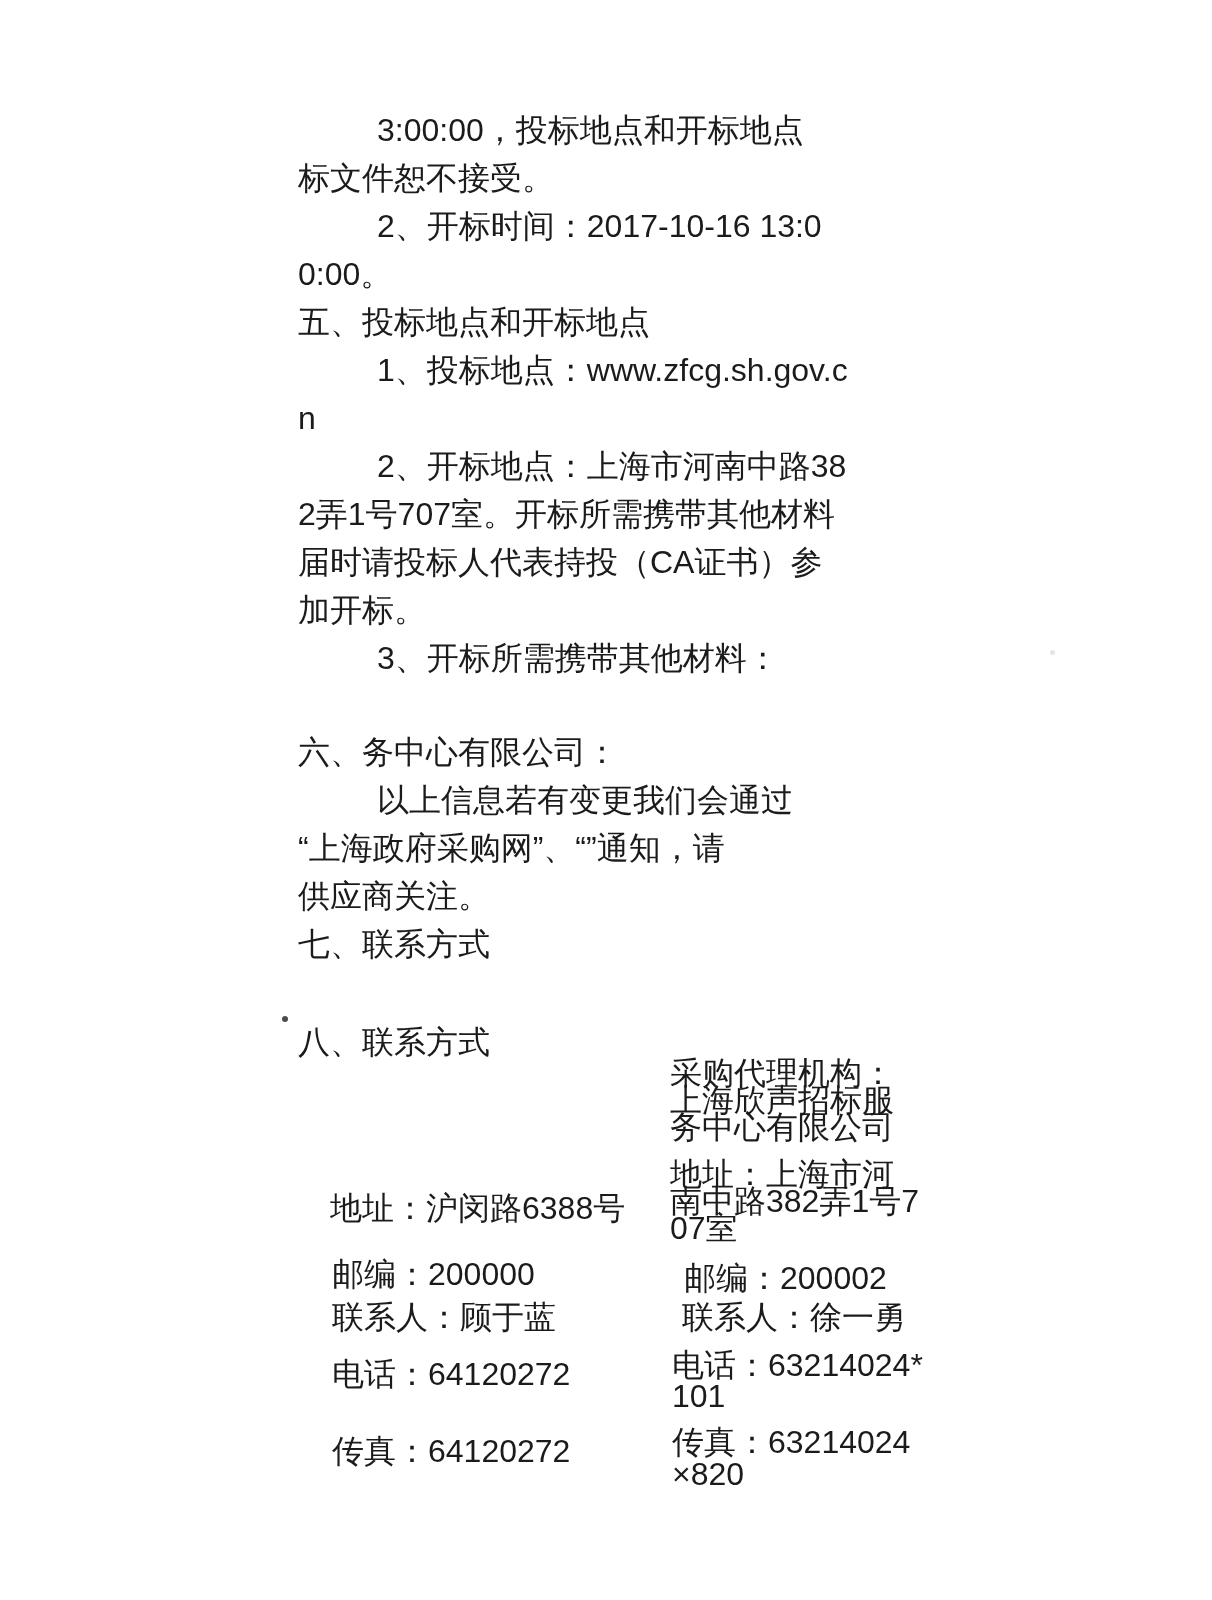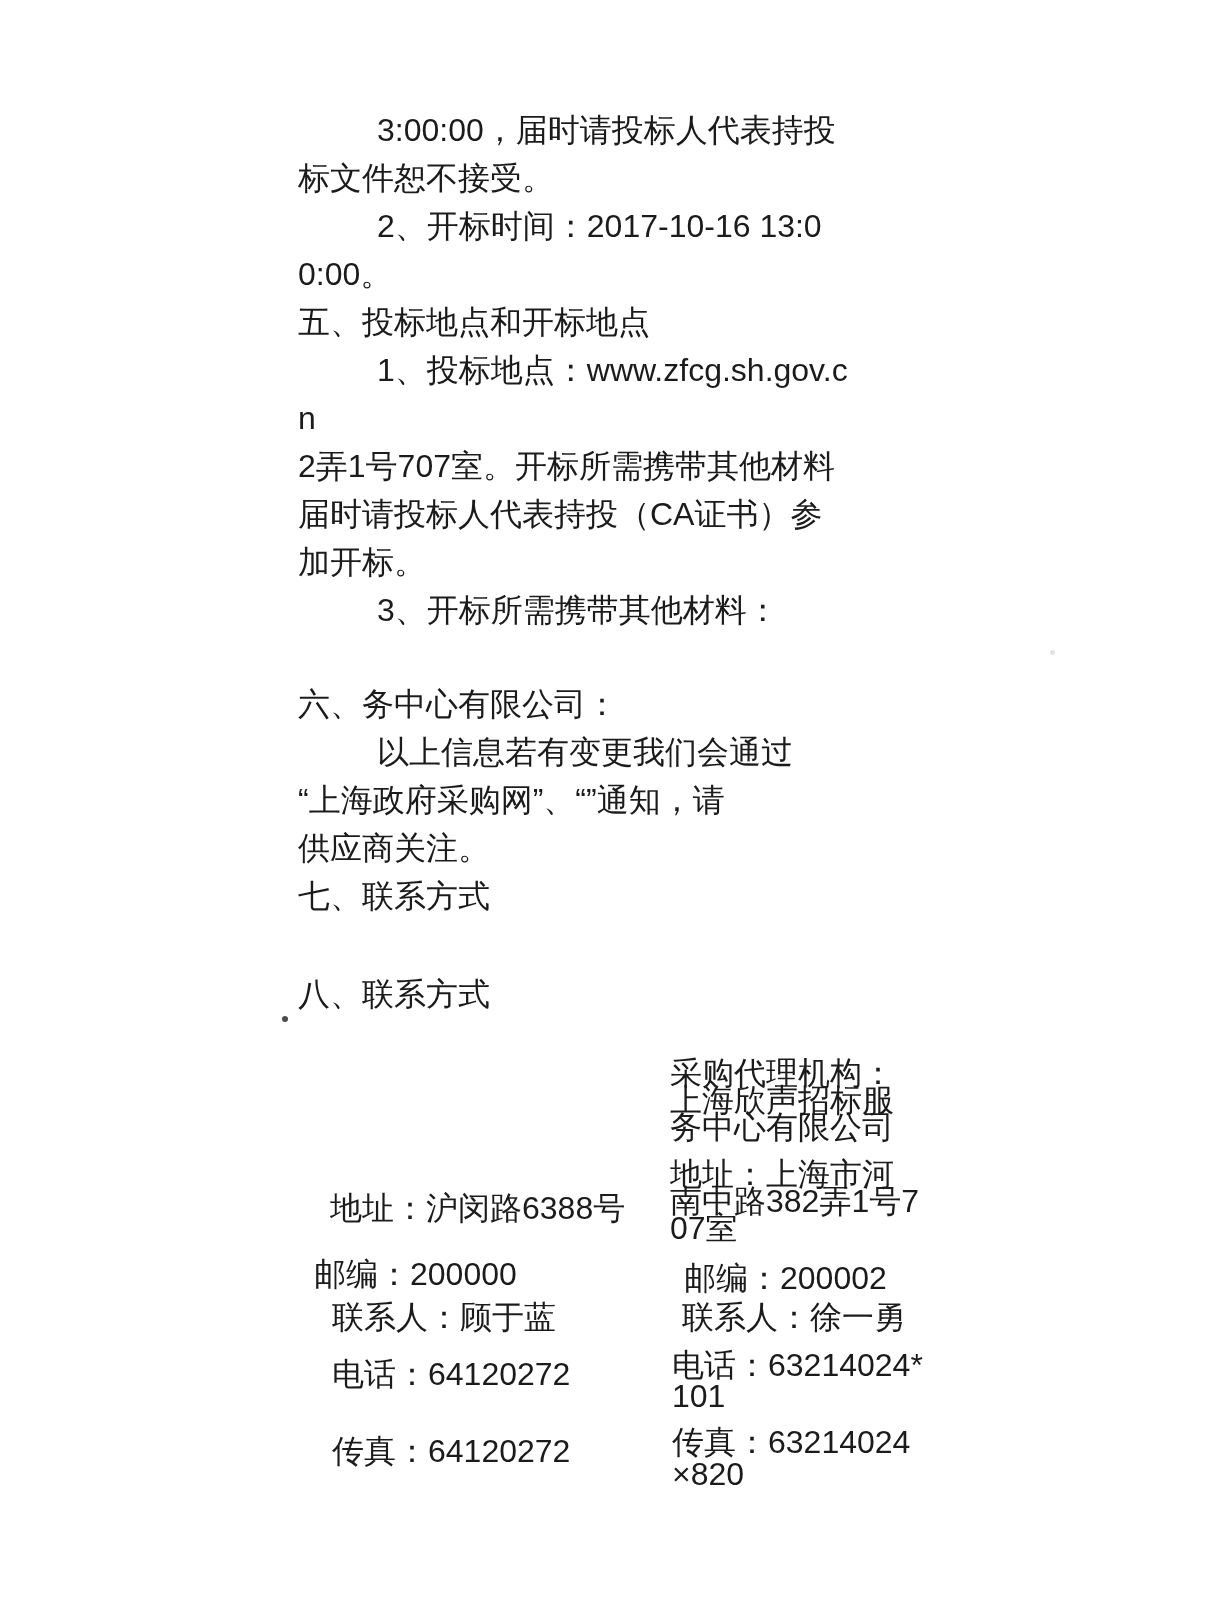--- a/index.html
+++ b/index.html
@@ -22,21 +22,21 @@
   .spacer-a{height:46px;}
   .spacer-b{height:50px;}
   
   .cb{
     position:absolute;
     font-size:32px;
     white-space:pre-line;
   }
   .buyer-name   {left:332px;top:1070px;line-height:31px;}
   .buyer-addr   {left:330px;top:1190px;line-height:36px;}
-  .buyer-zip    {left:314px;top:1256px;line-height:36px;text-align:center;}
+  .buyer-zip    {left:332px;top:1256px;line-height:36px;text-align:center;}
   .buyer-person {left:332px;top:1299px;line-height:36px;}
   .buyer-phone  {left:332px;top:1356px;line-height:36px;}
   .buyer-fax    {left:332px;top:1433px;line-height:36px;}
   .agency-name  {left:670px;top:1060px;line-height:27px;}
   .agency-addr  {left:670px;top:1161px;line-height:27px;}
   .agency-zip   {left:684px;top:1260px;line-height:36px;}
   .agency-person{left:682px;top:1299px;line-height:36px;text-align:center;}
   .agency-phone {left:672px;top:1350px;line-height:31px;}
   .agency-fax   {left:672px;top:1426px;line-height:32px;}
   
@@ -48,27 +48,28 @@
     position:absolute;left:1050px;top:650px;
     width:5px;height:5px;border-radius:50%;background:#e4e4e4;
   }
 </style>
 </head>
 <body>
 
 <div class="page">
 
   <div class="doc">
-    <div class="line indent">3:00:00，届时请投标人代表持投</div>
+    <div class="line indent">3:00:00，投标地点和开标地点</div>
     <div class="line">标文件恕不接受。</div>
     <div class="line indent">2、开标时间：2017-10-16 13:0</div>
     <div class="line">0:00。</div>
     <div class="line">五、投标地点和开标地点</div>
     <div class="line indent">1、投标地点：www.zfcg.sh.gov.c</div>
     <div class="line">n</div>
+    <div class="line indent">2、开标地点：上海市河南中路38</div>
     <div class="line">2弄1号707室。开标所需携带其他材料</div>
     <div class="line">届时请投标人代表持投（CA证书）参</div>
     <div class="line">加开标。</div>
     <div class="line indent">3、开标所需携带其他材料：</div>
     <div class="spacer-a"></div>
     <div class="line">六、务中心有限公司：</div>
     <div class="line indent">以上信息若有变更我们会通过</div>
     <div class="line">“上海政府采购网”、“”通知，请</div>
     <div class="line">供应商关注。</div>
     <div class="line">七、联系方式</div>

